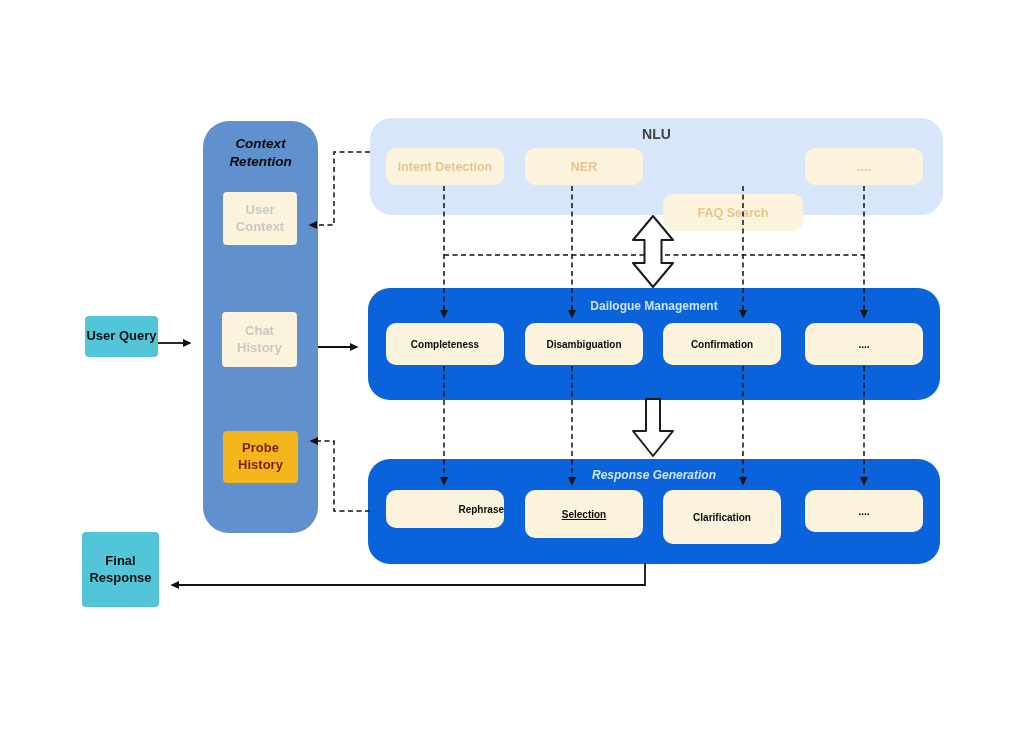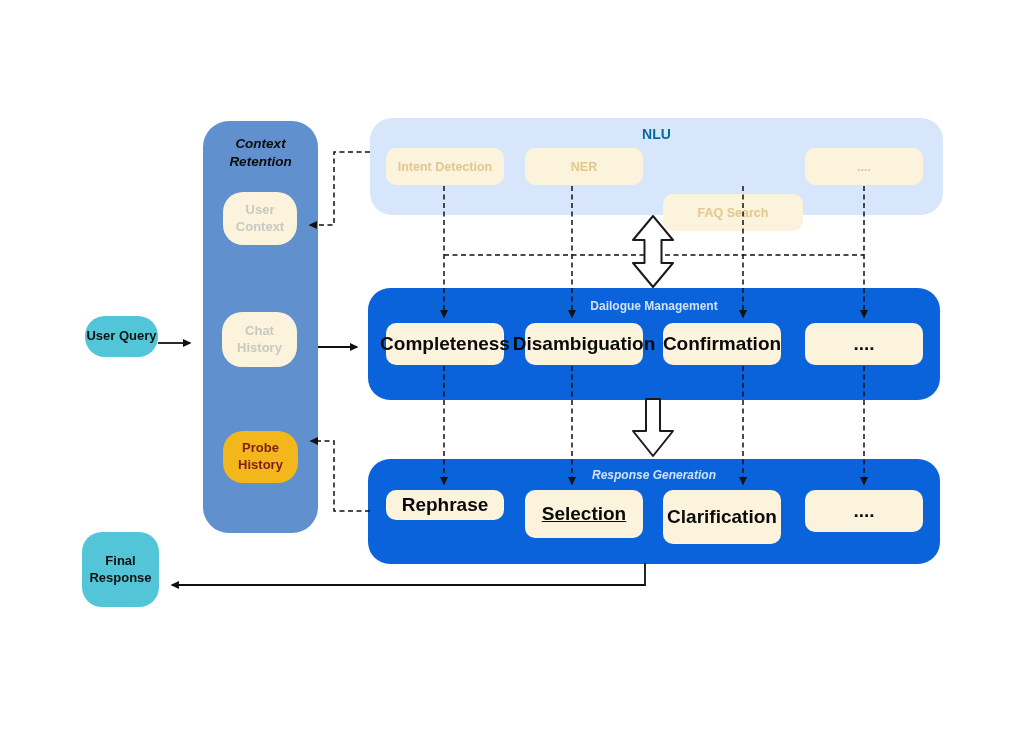--- a/index.html
+++ b/index.html
@@ -3,45 +3,45 @@
 <meta charset="utf-8">
 <style>
   html,body{margin:0;padding:0;background:#ffffff;}
   #canvas{
     position:relative;width:1024px;height:733px;background:#ffffff;overflow:hidden;
     font-family:"Liberation Sans","DejaVu Sans",sans-serif;font-weight:bold;color:#111;
   }
   .abs{position:absolute;box-sizing:border-box;}
   .node{
     display:flex;align-items:center;justify-content:center;text-align:center;
-    border-radius:20px;line-height:1.3;font-size:13px;
+    border-radius:4px;line-height:1.3;font-size:13px;
   }
   .teal{background:var(--teal,#52C5D8);}
   .column{
     background:var(--column-blue,#6090CD);border-radius:26px;
   }
   .col-title{
     position:absolute;left:0;top:14px;width:100%;text-align:center;
     font-size:13.5px;line-height:1.3;color:#0b0b0b;font-style:italic;
   }
   .cream{background:var(--cream,#FBF3DC);}
   .muted{color:var(--muted-text,#C9C8C2);}
   .gold{background:var(--gold,#F3B71B);color:#7f1d1d;}
   .panel{border-radius:22px;}
   .panel.light{background:var(--nlu-bg,#D8E6FC);}
   .panel.blue{background:var(--panel-blue,#0B63DB);}
   .panel-title{
     position:absolute;left:0;width:100%;text-align:center;font-size:12px;
   }
-  .panel-title.dark{color:#0369a1;top:8px;font-size:14px;}
+  .panel-title.dark{color:#404040;top:8px;font-size:14px;}
   .panel-title.pale{color:var(--panel-title,#CEE2F8);}
   .item{
     position:absolute;display:flex;align-items:center;justify-content:center;
     text-align:center;background:var(--cream,#FBF3DC);border-radius:10px;
-    font-size:19px;color:#0b0b0b;
+    font-size:10px;color:#0b0b0b;
   }
   .item.tan{color:var(--nlu-text,#E3C78D);font-size:12.5px;}
   #overlay{position:absolute;left:0;top:0;width:1024px;height:733px;pointer-events:none;}
 </style>
 </head>
 <body>
 
 <div id="canvas">
 
   <div class="abs node teal" style="left:85px;top:316px;width:73px;height:41px;">
@@ -92,21 +92,21 @@
     <div class="item" style="left:295px;top:35px;width:118px;height:42px;">
       <span>Confirmation</span>
     </div>
     <div class="item" style="left:437px;top:35px;width:118px;height:42px;">
       <span>....</span>
     </div>
   </div>
 
   <div class="abs panel blue" style="left:368px;top:459px;width:572px;height:105px;">
     <div class="panel-title pale" style="top:9px;font-style:italic;">Response Generation</div>
-    <div class="item" style="left:18px;top:31px;width:118px;height:30px;">
+    <div class="item" style="left:18px;top:31px;width:118px;height:38px;justify-content:flex-end;">
       <span>Rephrase</span>
     </div>
     <div class="item" style="left:157px;top:31px;width:118px;height:48px;text-decoration:underline;">
       <span>Selection</span>
     </div>
     <div class="item" style="left:295px;top:31px;width:118px;height:54px;">
       <span>Clarification</span>
     </div>
     <div class="item" style="left:437px;top:31px;width:118px;height:42px;">
       <span>....</span>

